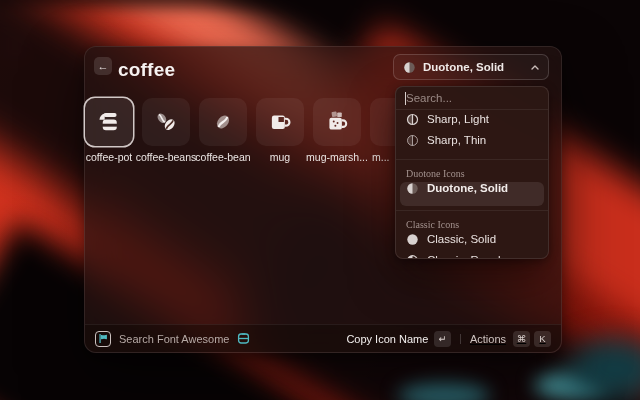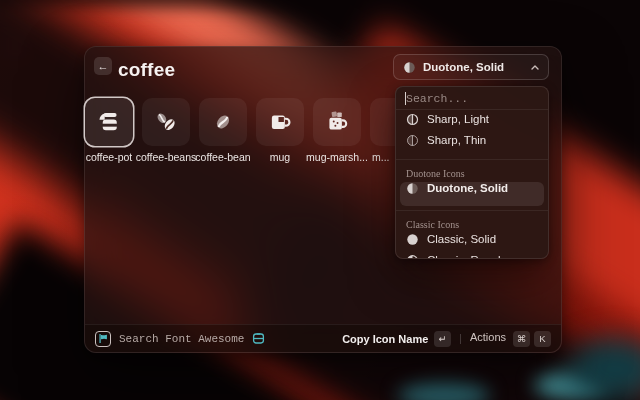--- a/index.html
+++ b/index.html
@@ -53,49 +53,49 @@
   .cell.selected .tile { background:rgba(255,255,255,0.09); box-shadow:0 0 0 1.5px rgba(240,233,231,0.85); }
   .cell-label { position:absolute; top:53px; left:50%; transform:translateX(-50%);
                 font-size:10.5px; color:#ece6e4; white-space:nowrap; }
   .cell-label.clip { left:2px; transform:none; }
 
   
   .dropdown { position:absolute; left:310px; top:39px; width:154px; height:173px; border-radius:8px;
               background:rgba(44,24,20,0.97); border:1px solid rgba(255,255,255,0.10);
               box-shadow:0 18px 44px rgba(0,0,0,0.55), 0 2px 10px rgba(0,0,0,0.4);
               overflow:hidden; z-index:5; }
-  .dd-search { position:relative; height:23px; border-bottom:1px solid rgba(255,255,255,0.07);font-family:Liberation Mono, monospace; }
+  .dd-search { position:relative; height:23px; border-bottom:1px solid rgba(255,255,255,0.07); }
   .dd-search input { width:100%; height:100%; background:transparent; border:none; outline:none;
                      padding:0 10px; font-size:11.5px; color:#e8e0de; font-family:inherit; }
   .dd-search input::placeholder { color:#9b8a86; }
   .dd-caret { position:absolute; left:9px; top:5px; width:1px; height:13px; background:#d8cfcc; }
   .dd-list { padding:3px 4px 0 4px; }
   .dd-row { display:flex; align-items:flex-start; gap:8px; height:21px; padding:0 6px; border-radius:6px;
             cursor:pointer; }
   .dd-row .txt { font-size:11.5px; color:#eae2e0; white-space:nowrap; }
   .dd-row.selected { background:rgba(255,255,255,0.09); height:24px; }
   .dd-row.selected .txt { font-weight:600; color:#f3edeb; }
   .dd-div { height:1px; background:rgba(255,255,255,0.07); margin:4px -4px; }
   .dd-head { font-size:10px; color:#a3928e; padding:4px 6px 3px 6px;font-family:Liberation Serif, serif; }
 
   
   .footer { position:absolute; left:0; right:0; bottom:0; height:28px;
             border-top:1px solid rgba(255,255,255,0.07); background:rgba(14,7,6,0.40);
             border-radius:0 0 12px 12px; display:flex; align-items:center; padding:0 10px; z-index:7; }
   .fa-badge { width:16px; height:16px; border-radius:4px; border:1.5px solid #cbc1bf;
               display:flex; align-items:center; justify-content:center; }
-  .app-label { margin-left:8px; font-size:11px; color:#b6a9a5;font-family:Liberation Mono, monospace; }
+  .app-label { margin-left:8px; font-size:11px; color:#b6a9a5; }
   .floppy { margin-left:8px; display:flex; }
   .spacer { flex:1; }
   .primary-action { display:flex; align-items:center; gap:6px; cursor:pointer; }
-  .primary-label { font-size:11px; font-weight:700; color:#f3efee;margin-left:41px; }
+  .primary-label { font-size:11px; font-weight:400; color:#f3efee;margin-left:41px; }
   .keycap { min-width:17px; height:16px; padding:0 3px; border-radius:4px; background:rgba(255,255,255,0.12);
             color:#d9cfcc; font-size:9.5px; line-height:16px; text-align:center; }
   .foot-div { margin:0 8px; color:rgba(255,255,255,0.22); font-size:10px; }
-  .actions { display:flex; gap:4px; cursor:pointer; }
+  .actions { display:flex; align-items:center; gap:4px; cursor:pointer;text-decoration:underline; }
   .actions-label { font-size:11px; color:#cfc4c1; margin-right:3px; }
 
   svg { display:block; }
 </style>
 </head>
 <body>
 
 <div class="stage">
 
   <div class="bg">

